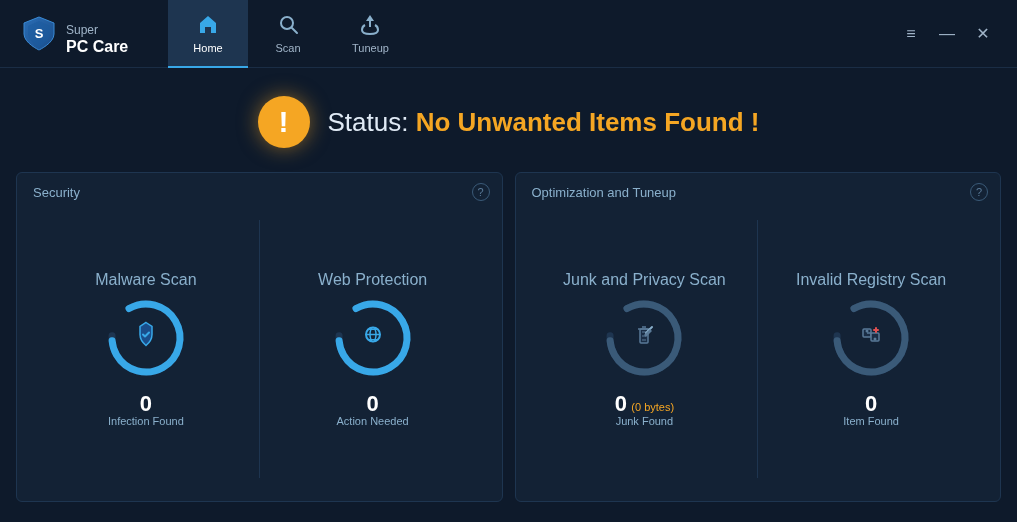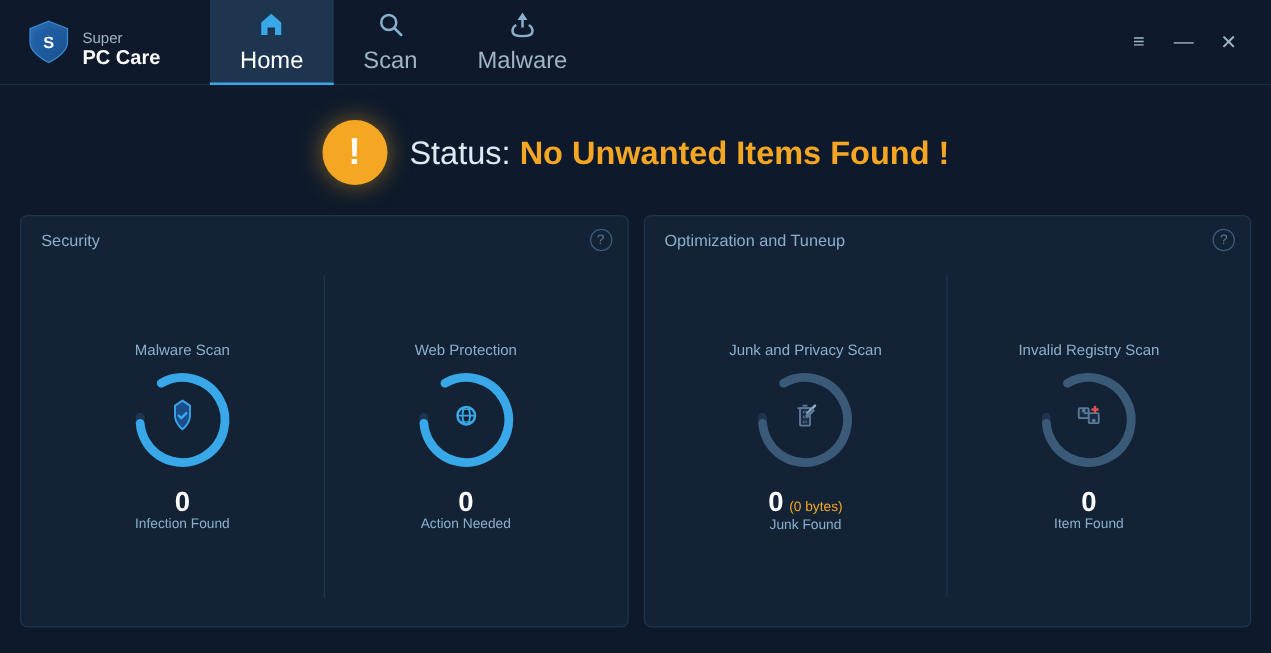--- a/index.html
+++ b/index.html
@@ -63,21 +63,21 @@
 
     .nav-tab {
       display: flex;
       flex-direction: column;
       align-items: center;
       justify-content: center;
       padding: 0 24px;
       gap: 4px;
       cursor: pointer;
       color: #a0b4c8;
-      font-size: 19px;
+      font-size: 11px;
       position: relative;
       transition: color 0.2s;
       min-width: 80px;
     }
 
     .nav-tab.active {
       color: #fff;
       background: #1e3550;
     }
 
@@ -200,21 +200,21 @@
     .scan-item {
       flex: 1;
       display: flex;
       flex-direction: column;
       align-items: center;
       justify-content: center;
       padding: 8px;
     }
 
     .scan-item-title {
-      font-size: 12px;
+      font-size: 16px;
       color: #8ab0cc;
       margin-bottom: 4px;
       text-align: right;
     }
 
     
     .gauge-container {
       position: relative;
       width: 90px;
       height: 90px;
@@ -337,21 +337,21 @@
     </div>
 
 
     <div class="nav-tab">
       <span class="nav-icon">
         <svg width="22" height="22" viewBox="0 0 22 22" fill="none">
           <path d="M11 2 L15 8 L12 8 L12 14 L10 14 L10 8 L7 8 Z" fill="#8ab0cc"></path>
           <path d="M6 12 C4 13 3 15 3 17 C3 20 6.5 21 11 21 C15.5 21 19 20 19 17 C19 15 18 13 16 12" stroke="#8ab0cc" stroke-width="2" fill="none"></path>
         </svg>
       </span>
-      <span>Malware</span>
+      <span>Tuneup</span>
     </div>
 
   </nav>
 
   <div class="window-controls">
     <div class="win-btn">≡</div>
     <div class="win-btn">—</div>
     <div class="win-btn close">✕</div>
   </div>
 </div>

